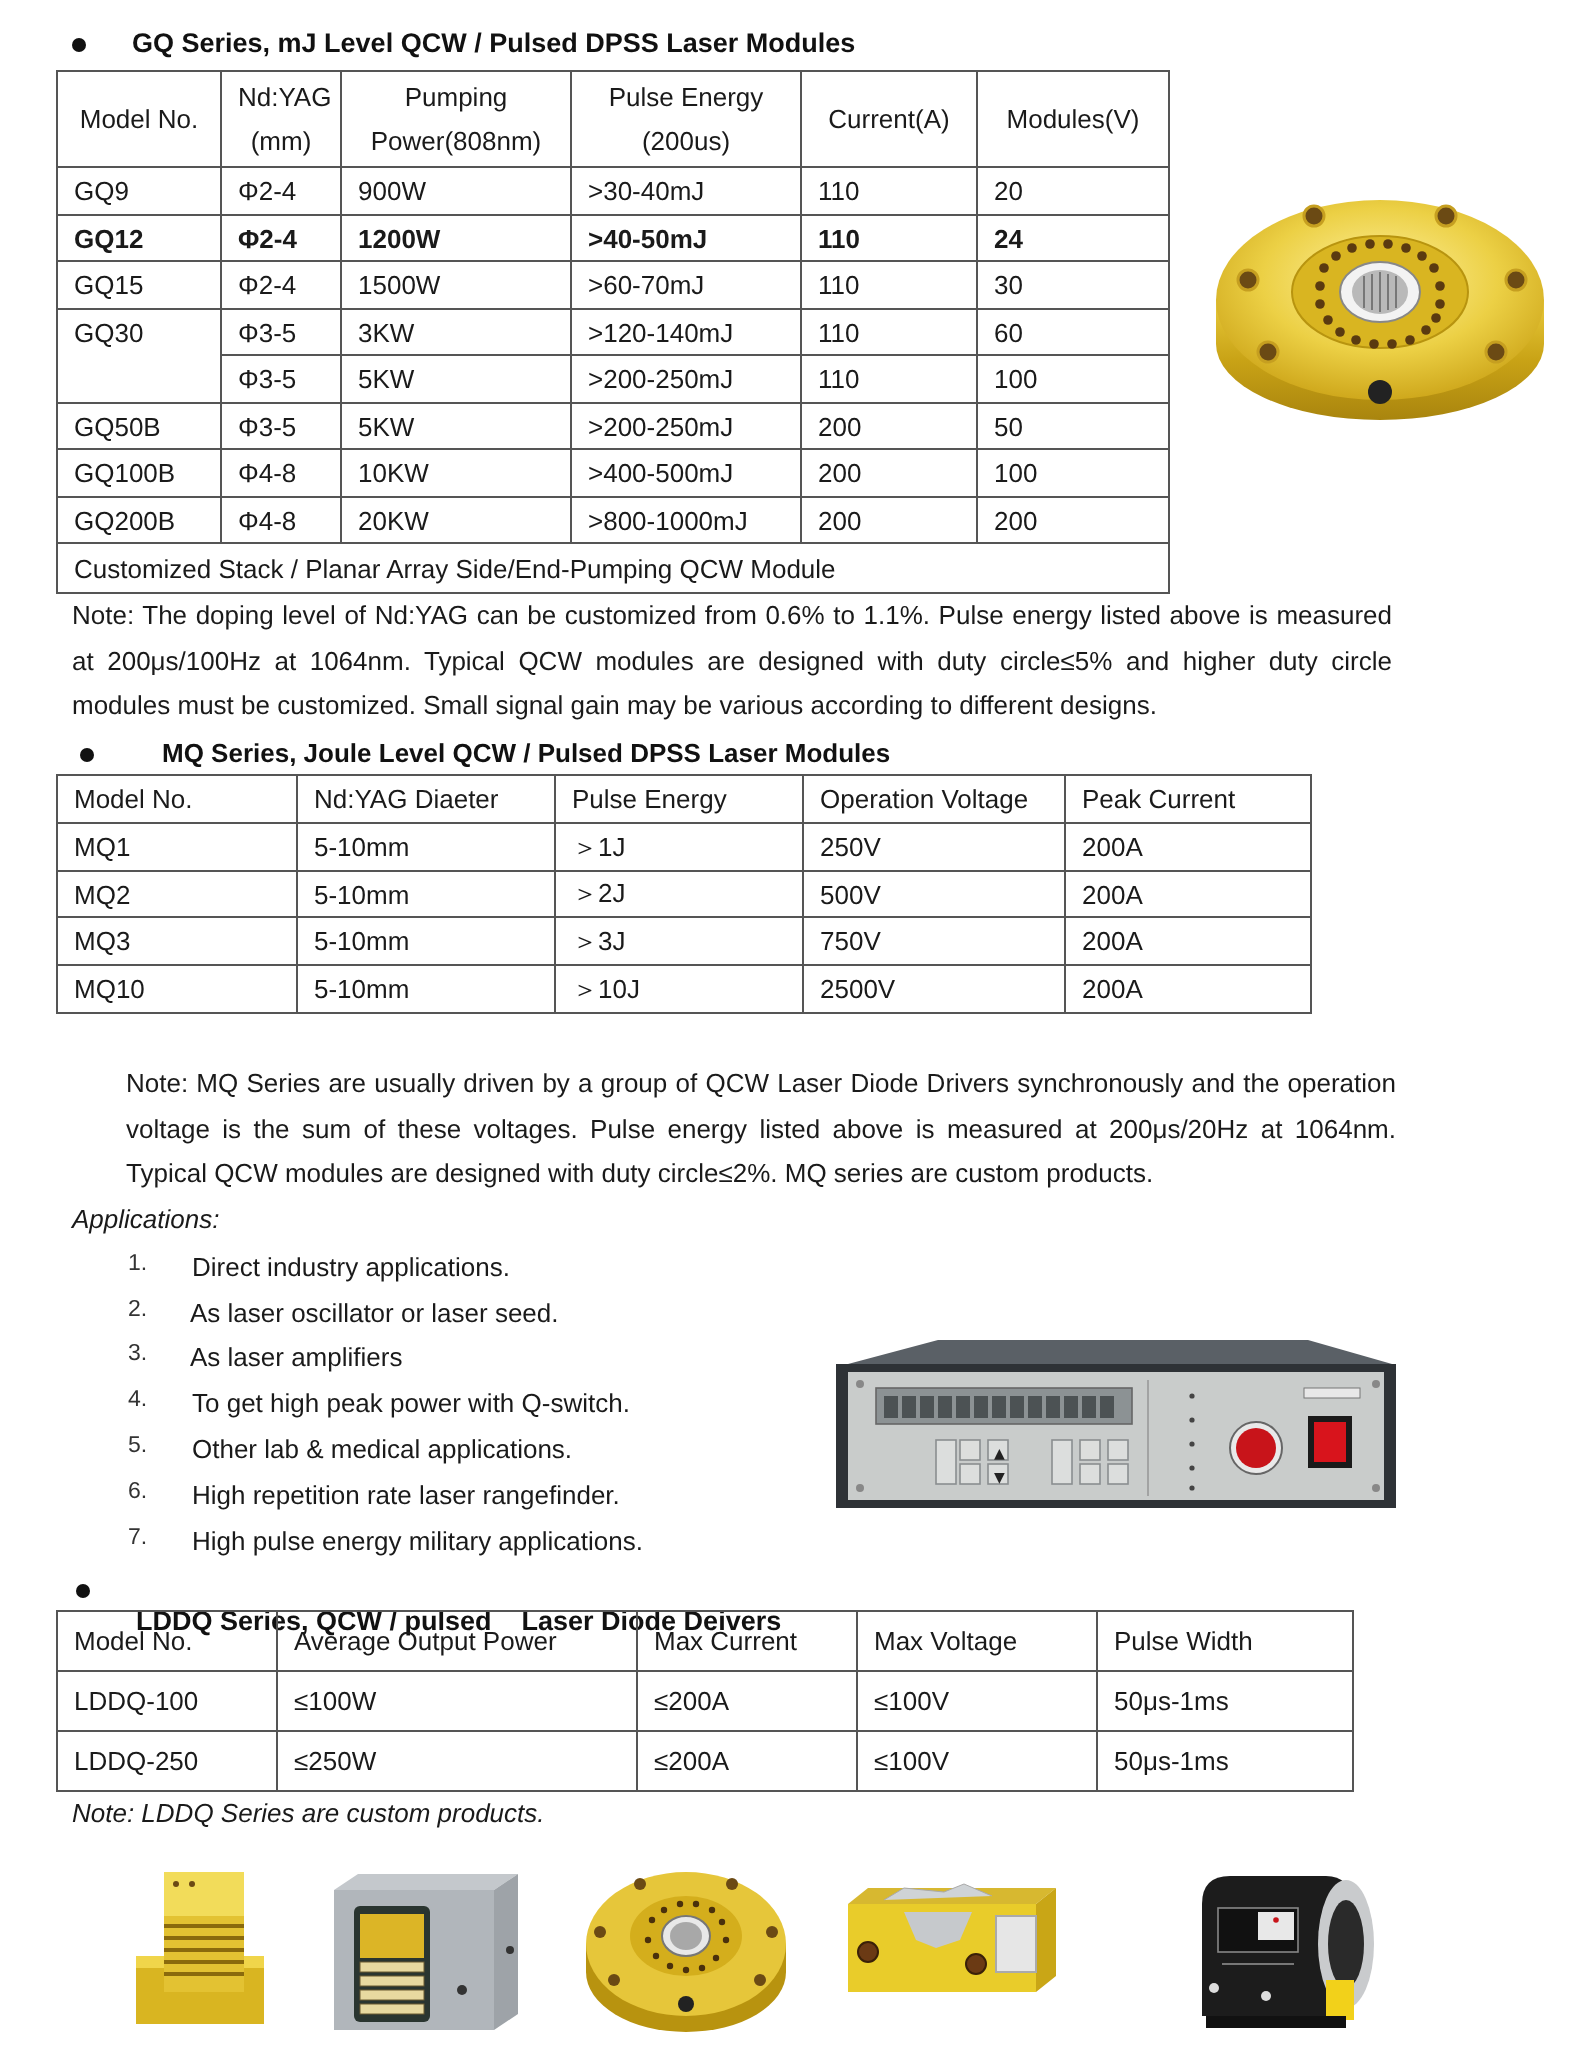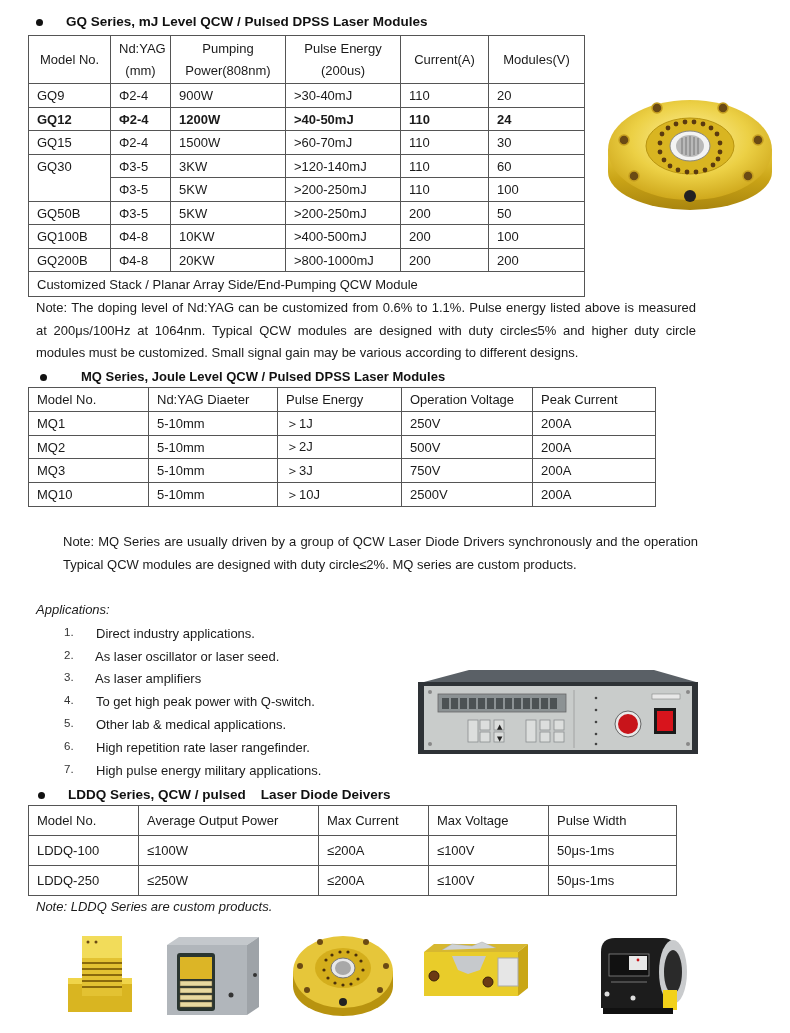--- a/index.html
+++ b/index.html
@@ -236,20 +236,21 @@
     <td>5-10mm</td>
     <td>＞10J</td>
     <td>2500V</td>
     <td>200A</td>
   </tr>
 </tbody>
   </table>
 
 <div class="note" style="left:63px; top:531px; width:635px;">
   <span class="line">Note: MQ Series are usually driven by a group of QCW Laser Diode Drivers synchronously and the operation</span>
+  <span class="line">voltage is the sum of these voltages. Pulse energy listed above is measured at 200μs/20Hz at 1064nm.</span>
   <span class="line last">Typical QCW modules are designed with duty circle≤2%. MQ series are custom products.</span>
 </div>
 
 <div class="abs" style="left:36px; top:602px; font-size:13px;">Applications:</div>
 
 <div class="app-list" style="left:0; top:0;">
   <div class="app-item" style="top:626px;">
     <span class="app-num" style="left:64px;">1.</span>
     <span class="app-text" style="left:96px;">Direct industry applications.</span>
   </div>
@@ -330,21 +331,21 @@
     <rect x="243" y="43" width="16" height="20" fill="#d8141c"></rect>
     <circle cx="16" cy="24" r="2" fill="#888"></circle>
       <circle cx="274" cy="24" r="2" fill="#888"></circle>
       <circle cx="16" cy="76" r="2" fill="#888"></circle>
       <circle cx="274" cy="76" r="2" fill="#888"></circle>
   </svg>
 </div>
 
 <div class="heading" style="left:36px; top:787px;">
   <span class="bullet" style="left:2px;"></span>
-  <span class="htext" style="left:32px; top:0; white-space:pre;">LDDQ Series, QCW / pulsed    Laser Diode Deivers</span>
+  <span class="htext" style="left:32px; top:16px; white-space:pre;">LDDQ Series, QCW / pulsed    Laser Diode Deivers</span>
 </div>
 
 <table class="spec" style="left:28px; top:805px; width:648px;">
   <colgroup>
     <col style="width:110px">
       <col style="width:180px">
       <col style="width:110px">
       <col style="width:120px">
       <col style="width:128px">
   </colgroup>

